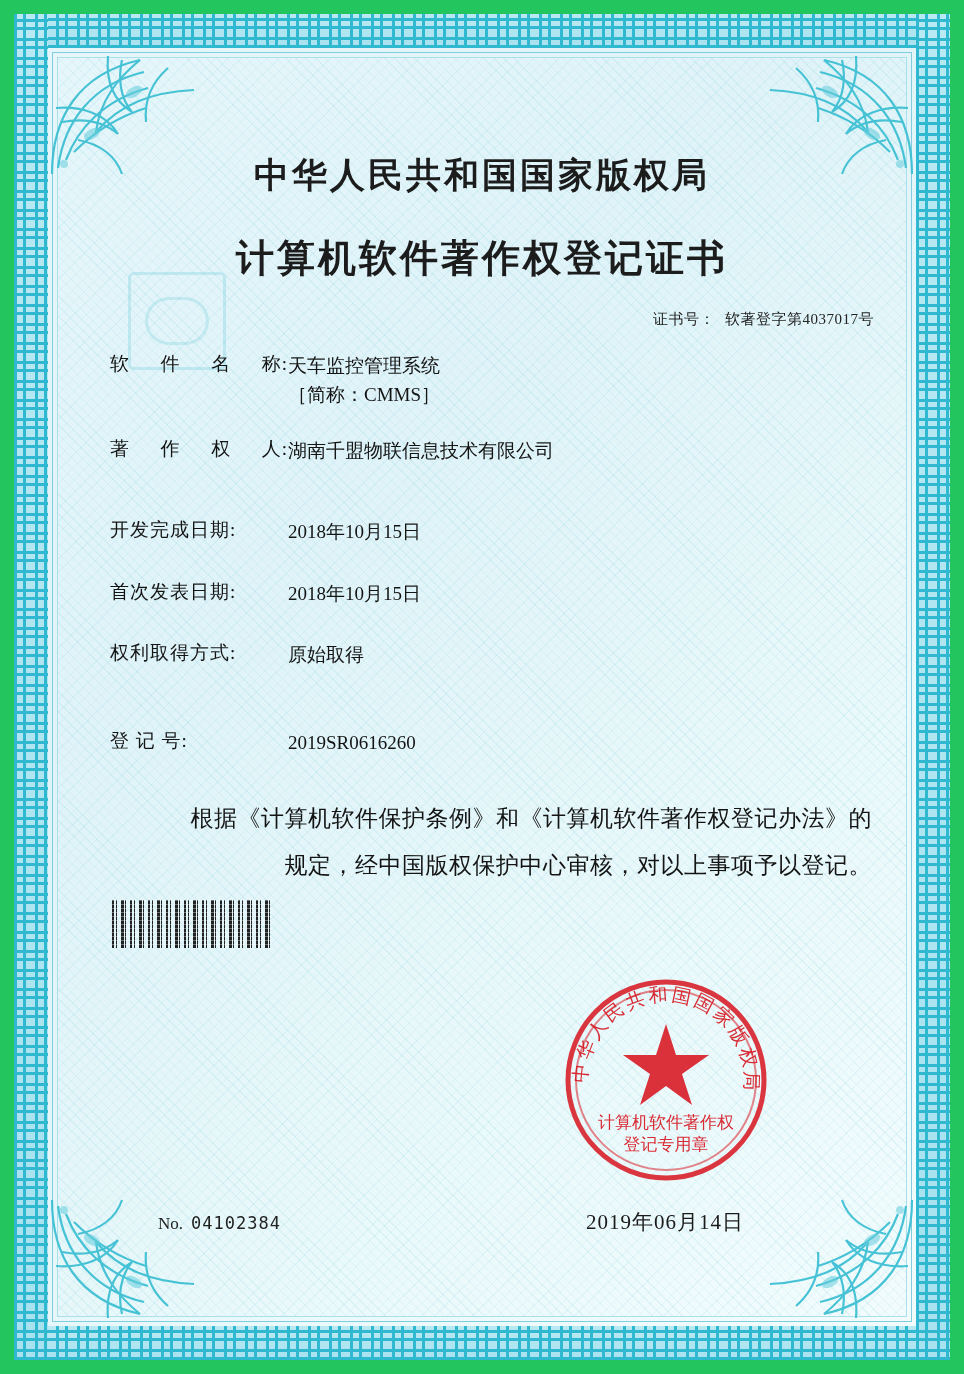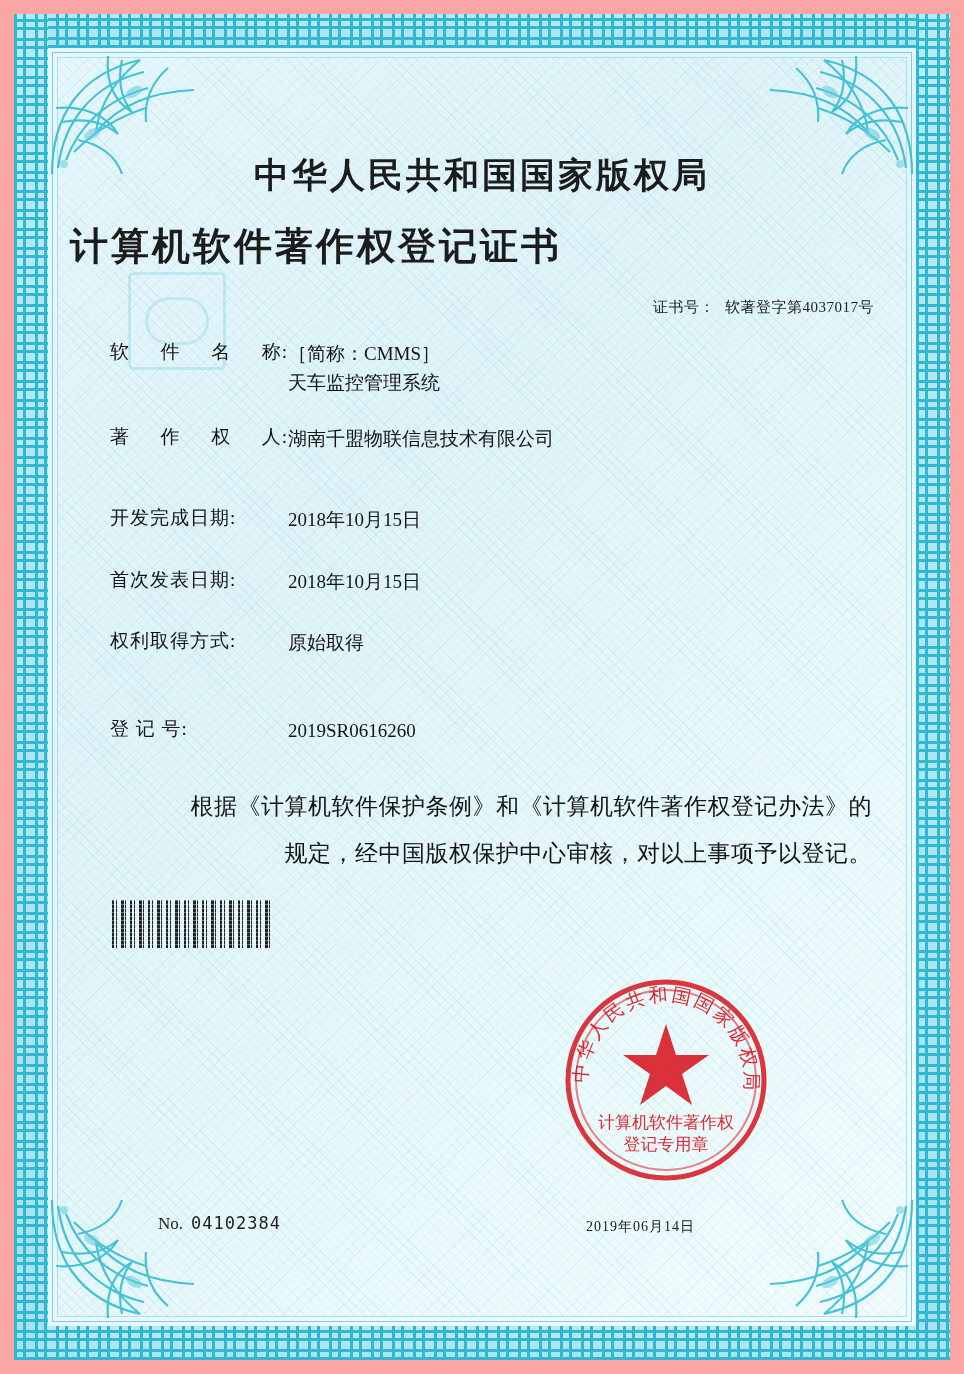--- a/index.html
+++ b/index.html
@@ -8,21 +8,21 @@
     background: #ffffff;
   }
   body {
     font-family: "Liberation Serif", serif;
   }
   .page {
     position: relative;
     width: 964px;
     height: 1374px;
     overflow: hidden;
-    background: #fca5a5;
+    background: #22c55e;
   }
 
   
   .frame-outer {
     position: absolute;
     left: 14px;
     top: 14px;
     right: 14px;
     bottom: 14px;
     background:
@@ -118,26 +118,26 @@
   .title1 {
     text-align: center;
     font-size: 35px;
     letter-spacing: 3px;
     font-weight: bold;
     color: #1c1c1c;
     margin-top: 82px;
     font-family: "DejaVu Serif", serif;
   }
   .title2 {
-    text-align: left;
+    text-align: center;
     font-size: 38px;
     letter-spacing: 3px;
     font-weight: bold;
     color: #1c1c1c;
-    margin-top: 22px;
+    margin-top: 34px;
     font-family: "DejaVu Serif", serif;
   }
   .certno {
     text-align: right;
     font-size: 15px;
     color: #222;
     margin-top: 26px;
     padding-right: 20px;
     letter-spacing: 0.5px;
     font-family: Liberation Serif, serif;
@@ -234,21 +234,21 @@
   }
   .footer-no .num {
     font-family: "DejaVu Sans Mono", monospace;
     letter-spacing: 1px;
     margin-left: 8px;
   }
   .footer-date {
     position: absolute;
     left: 586px;
     bottom: 138px;
-    font-size: 14px;
+    font-size: 21px;
     color: #1a1a1a;
     letter-spacing: 1px;
   }
 </style>
 </head>
 <body>
 
 <div class="page">
 
   <div class="frame-outer"></div>
@@ -353,22 +353,22 @@
     <div class="rows">
 
       <div class="row tall">
         <div class="lbl spread">
           <span>软</span>
           <span>件</span>
           <span>名</span>
           <span>称:</span>
         </div>
         <div class="val">
+          <div>天车监控管理系统</div>
           <div>［简称：CMMS］</div>
-          <div>天车监控管理系统</div>
         </div>
       </div>
 
       <div class="gap-mid"></div>
 
       <div class="row">
         <div class="lbl spread">
           <span>著</span>
           <span>作</span>
           <span>权</span>

